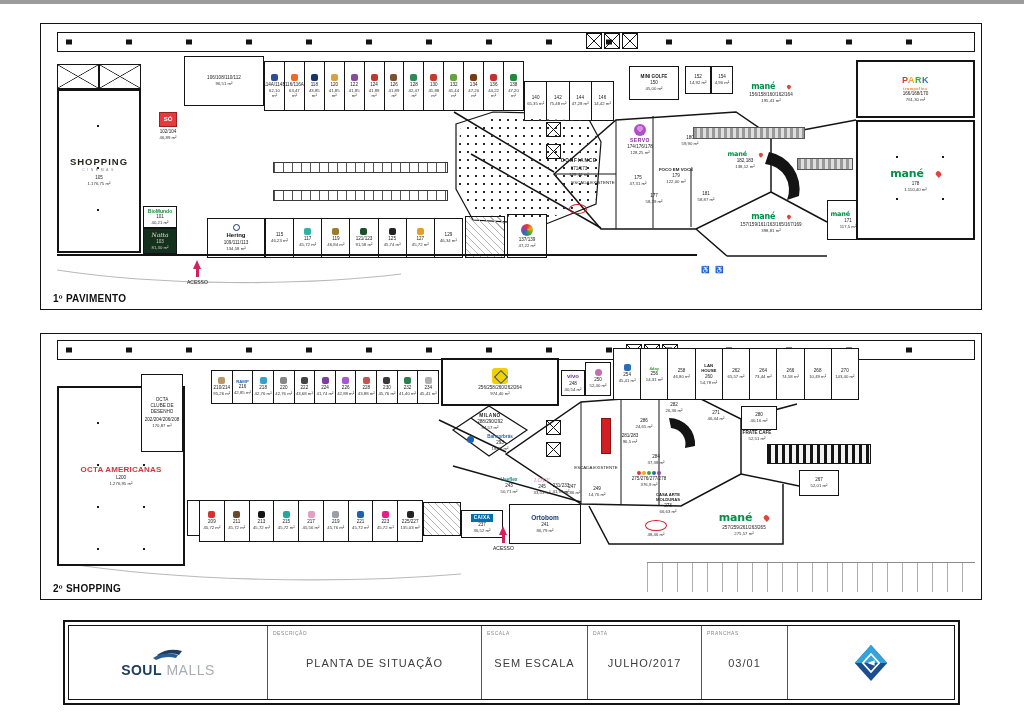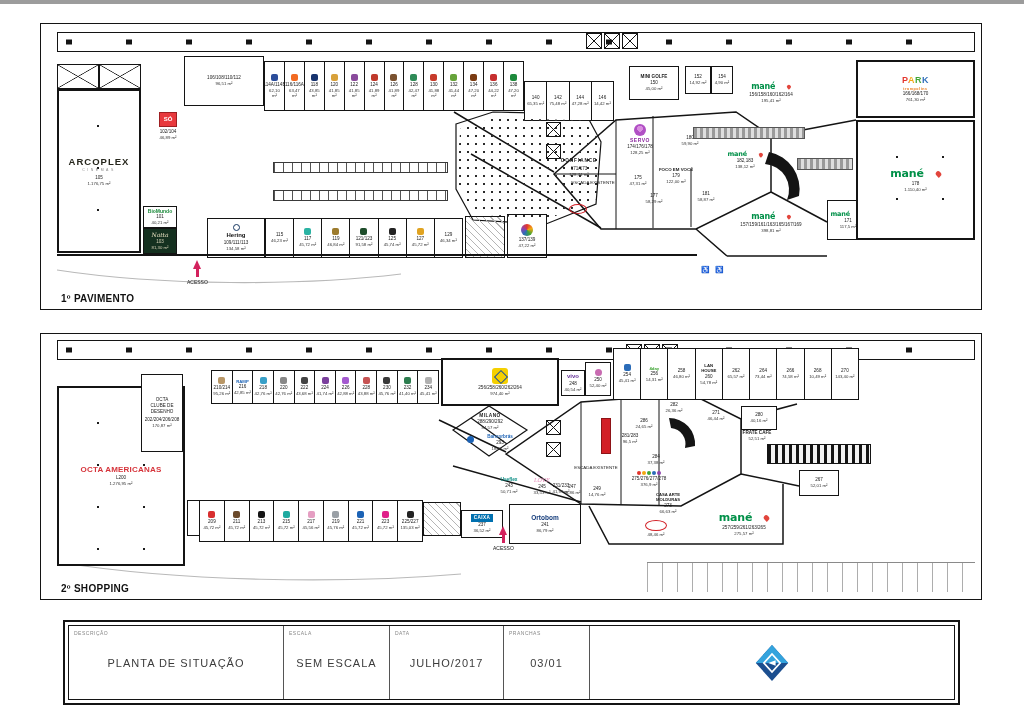--- a/index.html
+++ b/index.html
@@ -1,20 +1,20 @@
 <!DOCTYPE html>
 <html><head>
 <meta charset="utf-8">
 <style>
   *{margin:0;padding:0;box-sizing:border-box}
   html,body{background:#fff}
   .sheet{position:relative;width:1024px;height:724px;background:#fff;font-family:"Liberation Sans",sans-serif;color:#111;overflow:hidden}
   .topgray{position:absolute;left:0;top:0;width:100%;height:4px;background:#9c9c9c}
   .panel{position:absolute;background:#fff;border:1.6px solid #141414}
-  .pv-label{position:absolute;left:20px;bottom:5px;font-size:10px;font-weight:bold;letter-spacing:.3px;color:#111}
+  .pv-label{position:absolute;left:12px;bottom:5px;font-size:10px;font-weight:bold;letter-spacing:.3px;color:#111}
   svg.lines{position:absolute;left:0;top:0;pointer-events:none}
 
   
   .r{position:absolute;border:1px solid #141414;background:#fff;display:flex;flex-direction:column;align-items:center;justify-content:center;text-align:center;line-height:1.3;font-size:4.6px;color:#1c1c1c;overflow:hidden}
   .fl{position:absolute;display:flex;flex-direction:column;align-items:center;justify-content:center;text-align:center;line-height:1.3;font-size:4.6px;color:#1c1c1c}
   .thick{border-width:2px}
   .rnum{font-size:4.6px}
   .rarea{font-size:4.3px;color:#333}
   .dots{background-image:radial-gradient(#1c1c1c 1.1px,transparent 1.3px);background-size:46px 42px;background-position:16px 14px}
   .band{position:absolute;border:1.4px solid #141414;background:#fff}
@@ -132,21 +132,21 @@
 
     <div class="xbox" style="left:16px;top:40px;width:42px;height:25px"></div>
     <div class="xbox" style="left:58px;top:40px;width:42px;height:25px"></div>
 
     <div class="r" style="left:143px;top:32px;width:80px;height:50px">
       <span class="rnum">106/108/110/112</span>
       <span class="rarea">96,51 m²</span>
     </div>
 
     <div class="r thick dots" style="left:16px;top:65px;width:84px;height:164px">
-      <span class="arcoplex-name">ARCOPLEX</span>
+      <span class="arcoplex-name">SHOPPING</span>
       <span class="arcoplex-sub">CINEMAS</span>
       <span class="rnum">105</span>
       <span class="rarea">1.176,75 m²</span>
     </div>
 
     <div class="r so-box" style="left:118px;top:88px;width:18px;height:15px">
       <span class="rname">SÓ</span>
     </div>
     <div class="fl" style="left:104px;top:105px;width:46px;height:12px">
       <span class="rnum">102/104</span>
@@ -773,20 +773,29 @@
       <span class="arr"></span>
       <span class="stem"></span>
       <span class="txt">ACESSO</span>
     </div>
 
     <div class="pv-label">2º SHOPPING</div>
   </div>
 
   <div class="tblock" style="left:63px;top:620px;width:897px;height:85px">
     <div class="tb-inner">
+      <div class="tb-sec" style="width:198px">
+        <div class="soul">
+          <svg width="34" height="13" viewBox="0 0 34 13">
+            <path d="M6,8 Q17,0 31,4 L28,8 Q17,4 9,11 Z" fill="#1d3d63"></path>
+            <path d="M2,11 Q13,4 27,8 L25,11 Q14,8 5,13 Z" fill="#2a5d8f"></path>
+          </svg>
+          <div class="soul-text"><b>SOUL</b> <span>MALLS</span></div>
+        </div>
+      </div>
       <div class="tb-sec" style="width:214px">
         <span class="tb-tag">DESCRIÇÃO</span>
         <span class="tb-val">PLANTA DE SITUAÇÃO</span>
       </div>
       <div class="tb-sec" style="width:106px">
         <span class="tb-tag">ESCALA</span>
         <span class="tb-val">SEM ESCALA</span>
       </div>
       <div class="tb-sec" style="width:114px">
         <span class="tb-tag">DATA</span>

